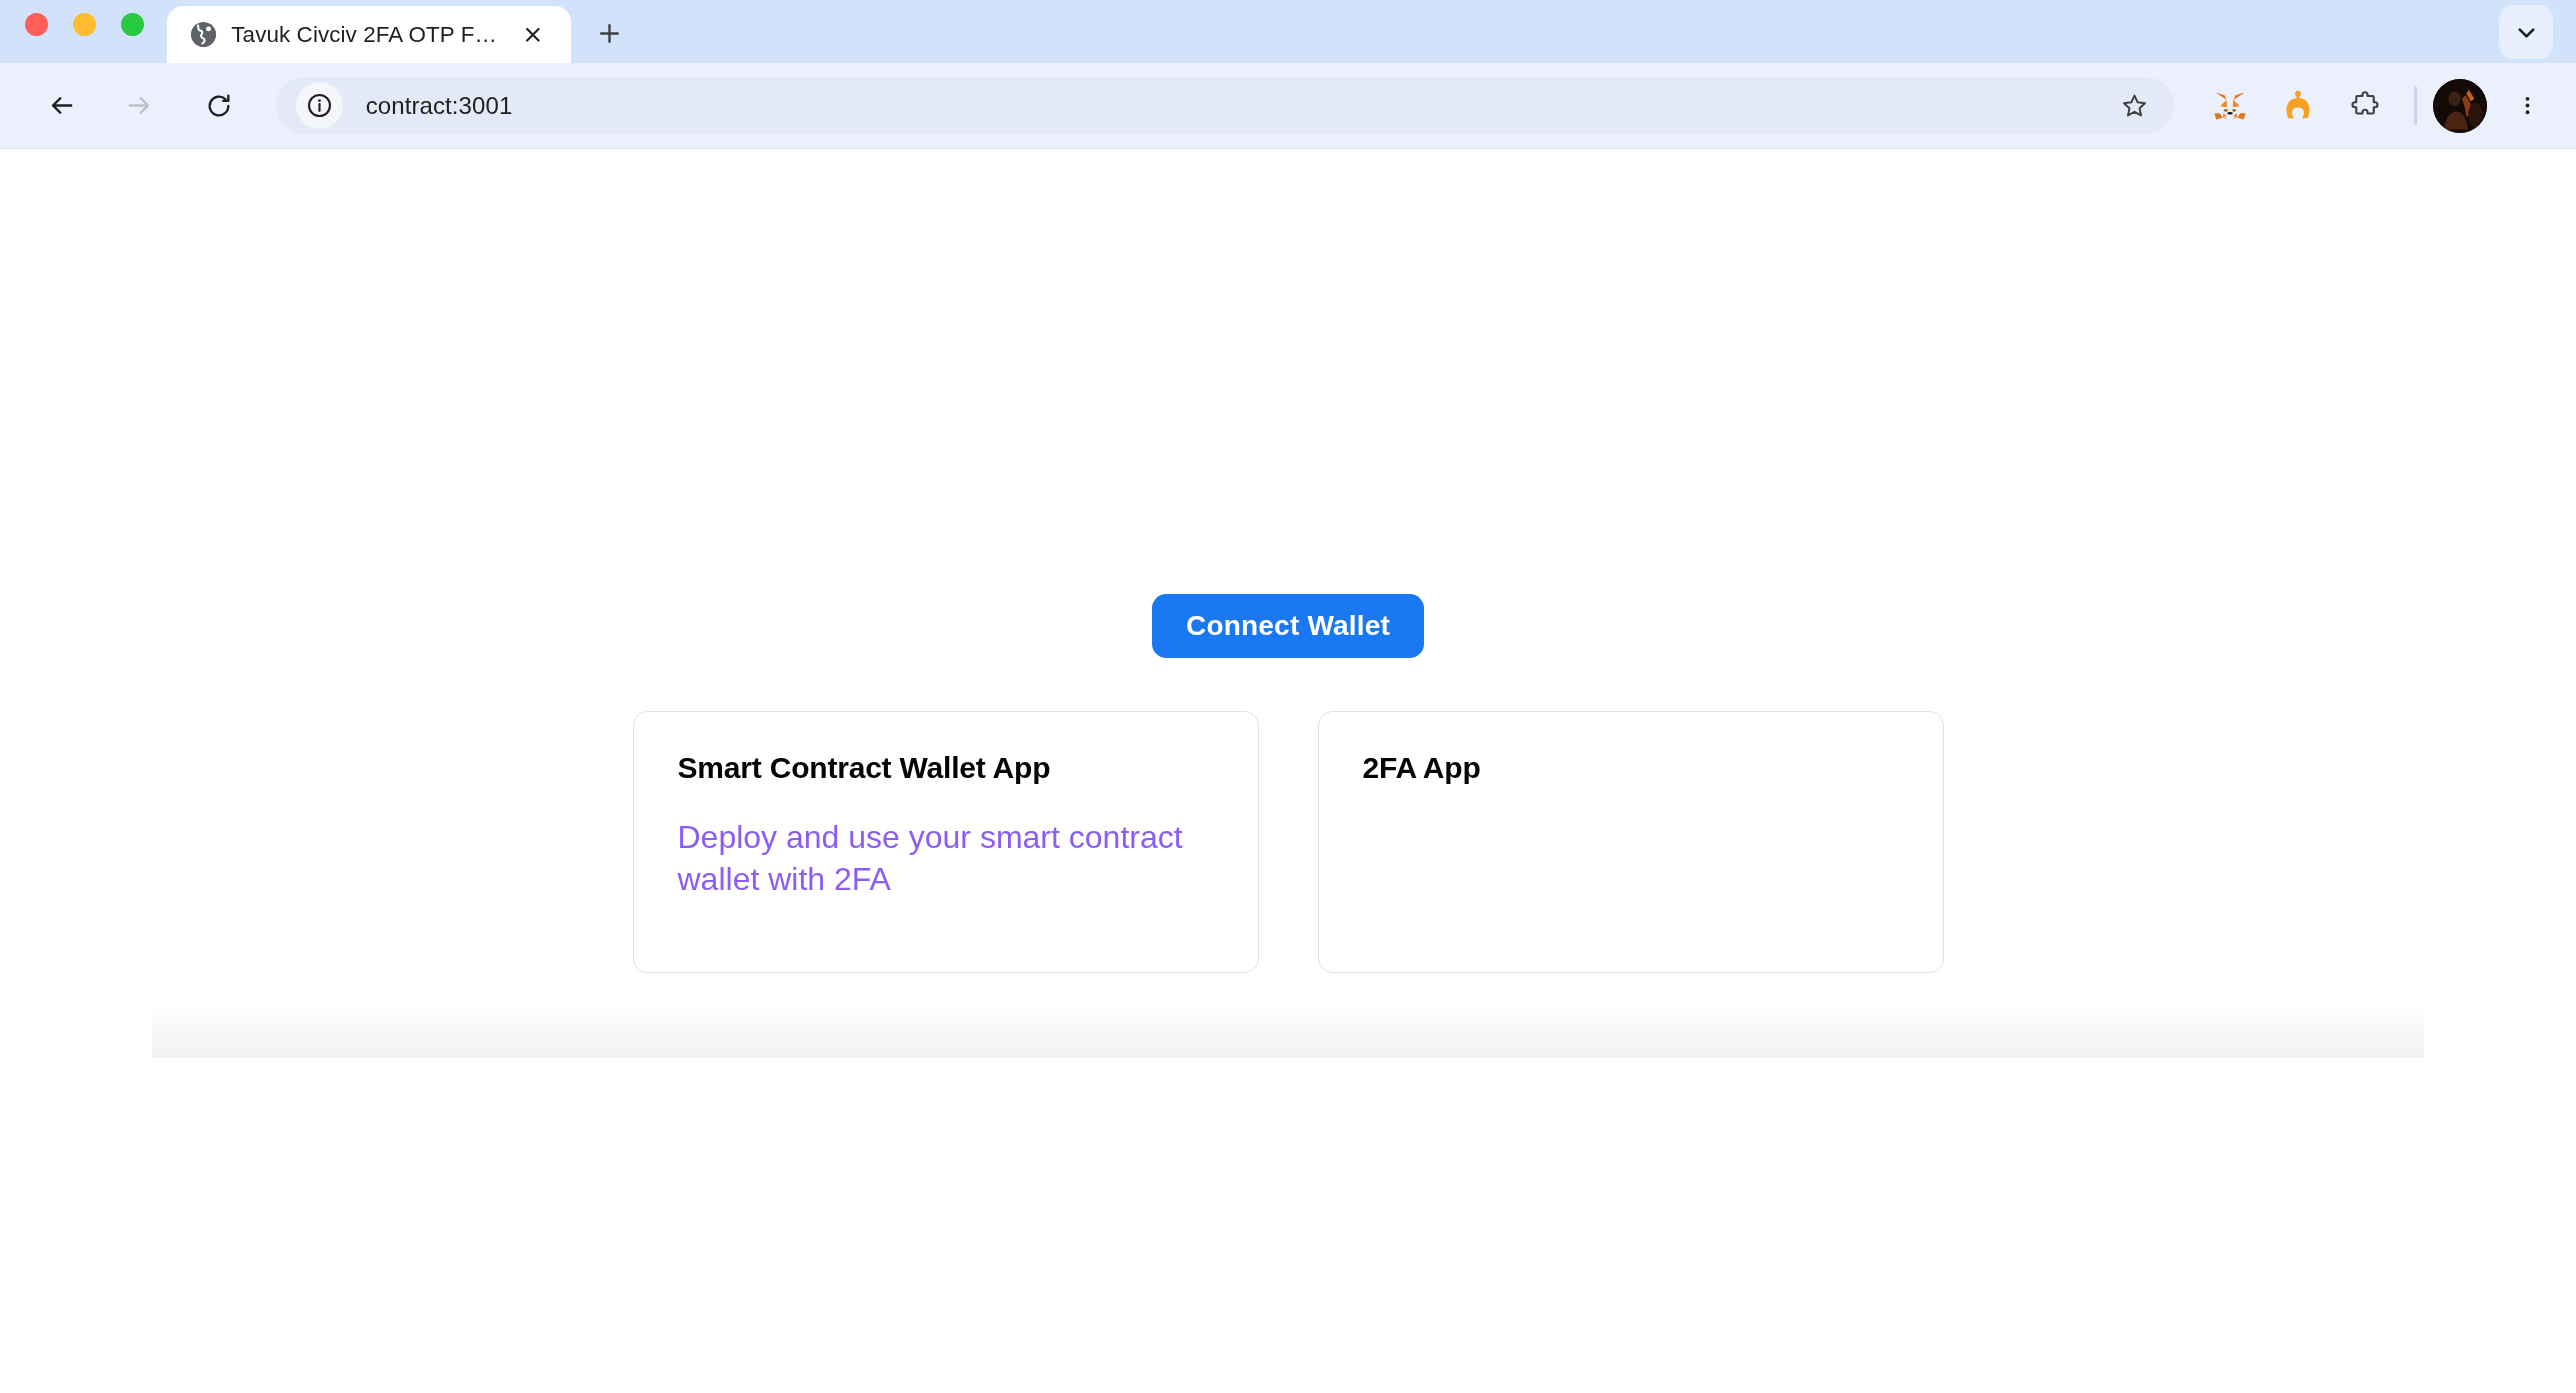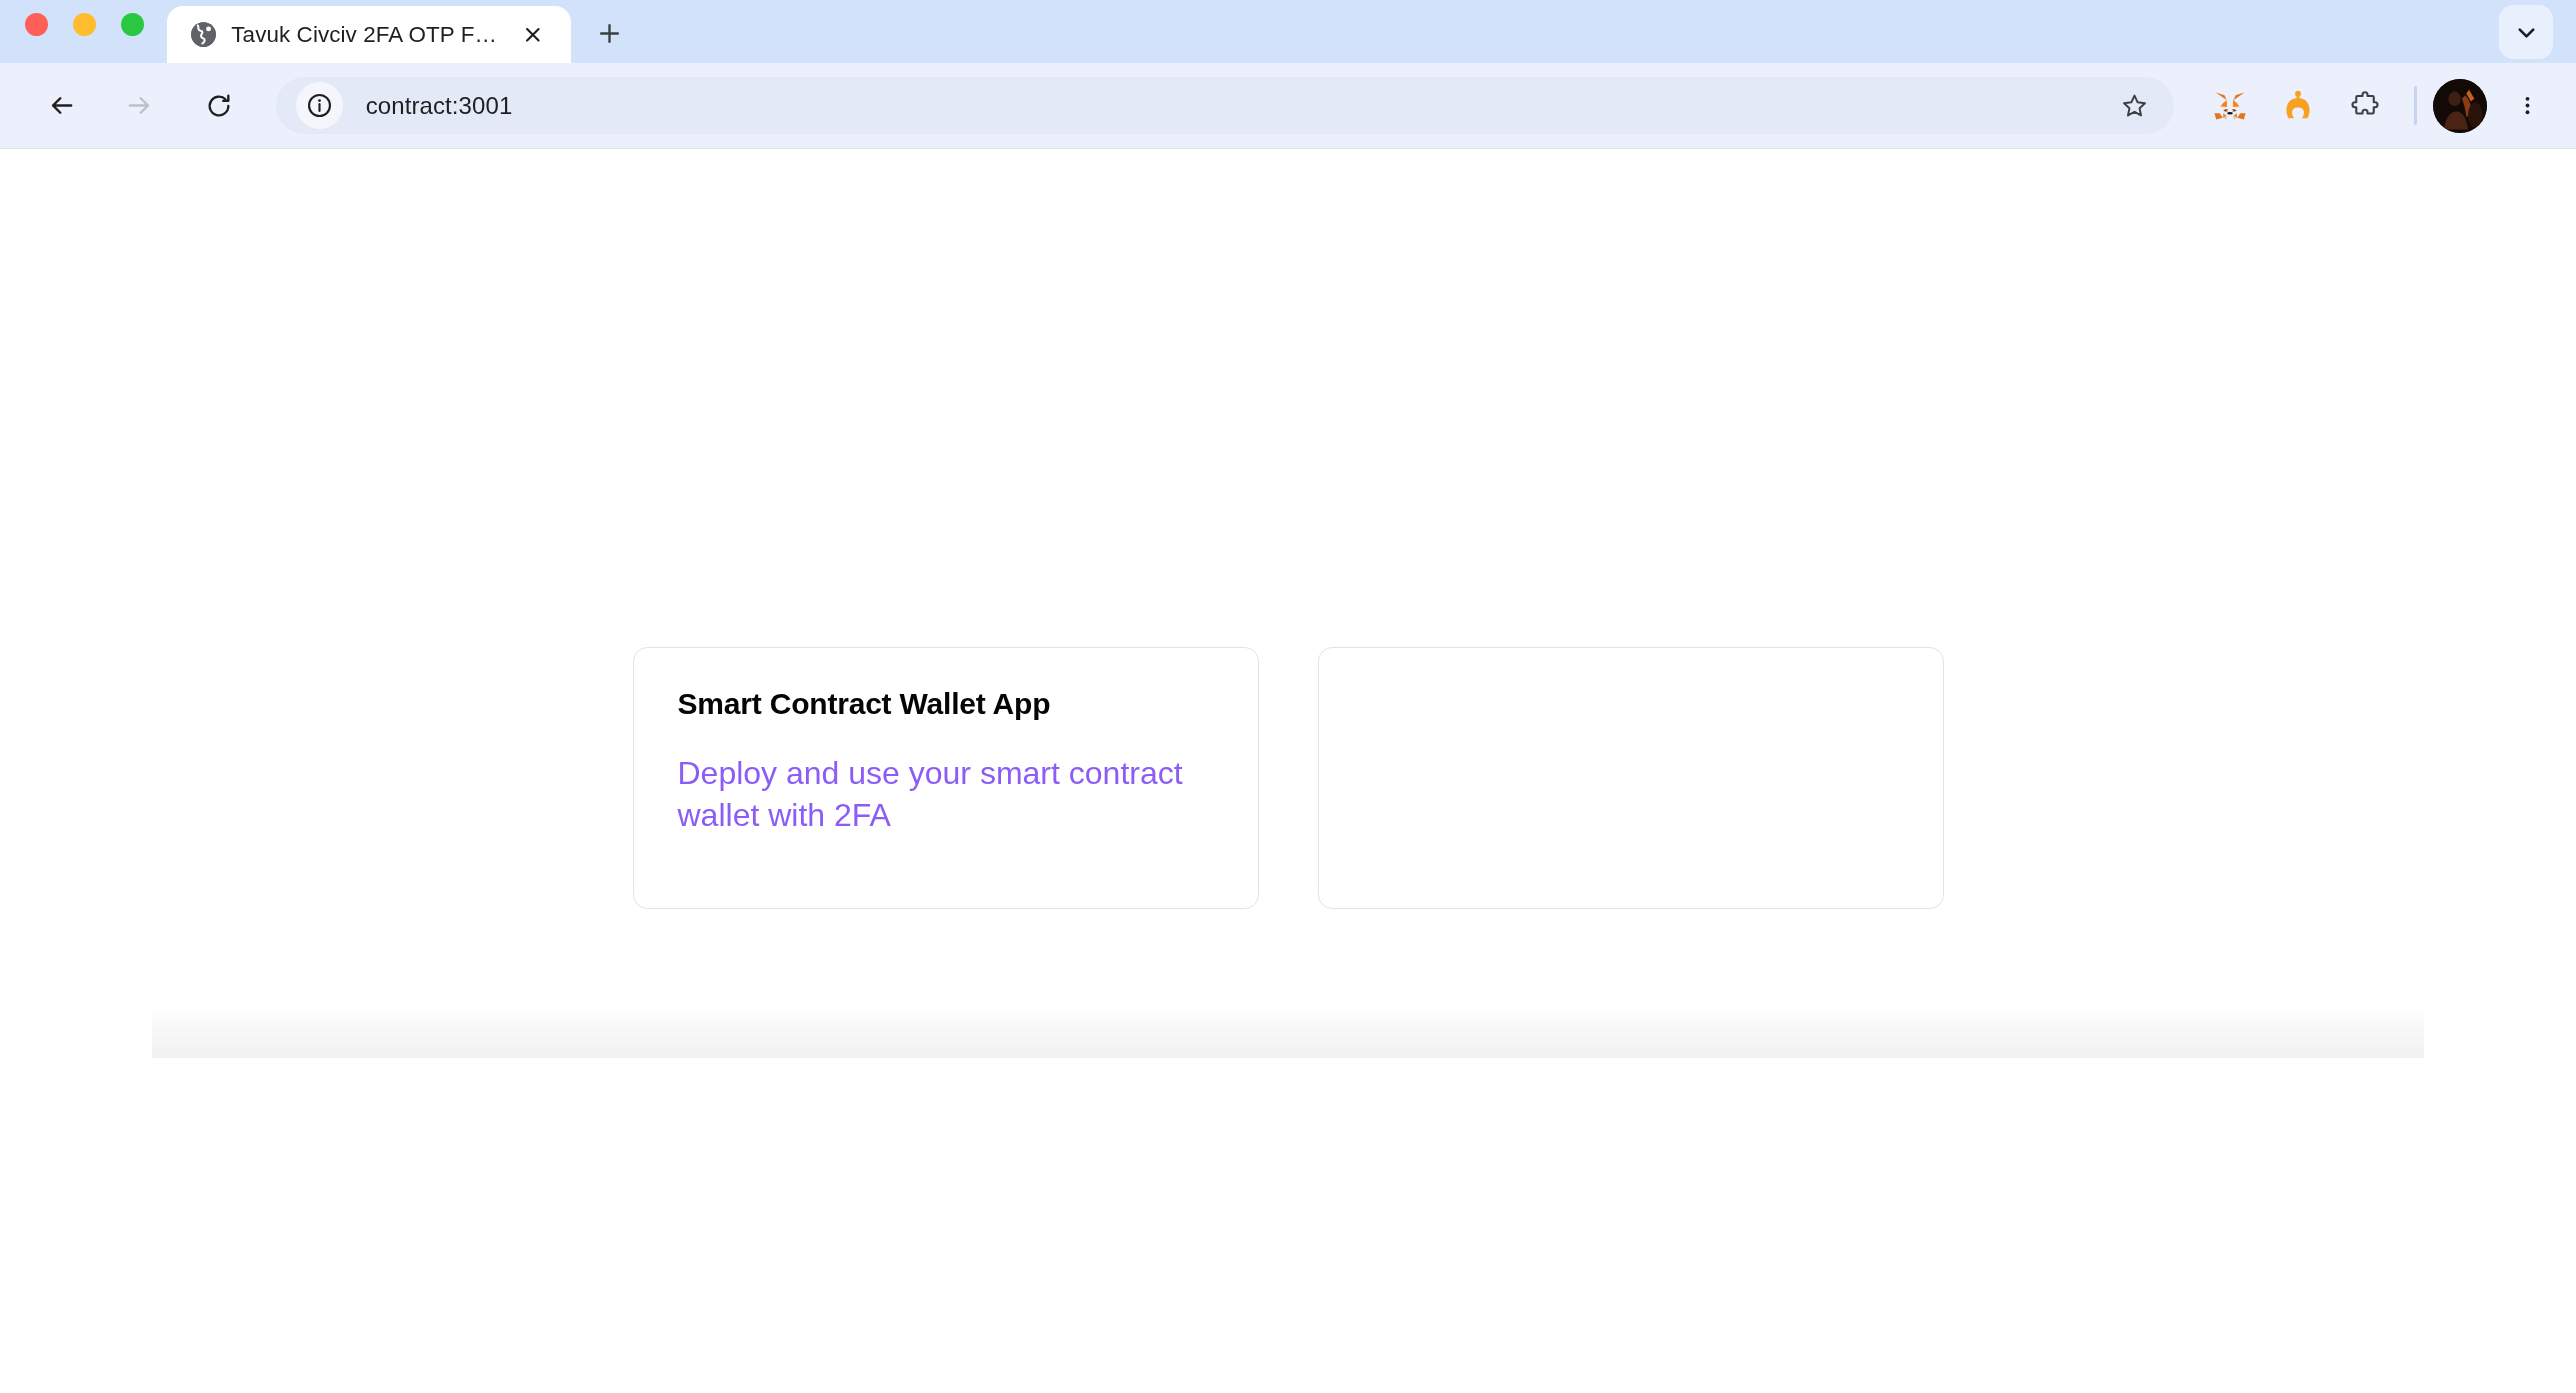--- a/index.html
+++ b/index.html
@@ -404,29 +404,31 @@
           <circle cx="12" cy="19" r="2" fill="#1f1f1f"></circle>
         </svg>
       </div>
     </div>
   </div>
 
   <div class="viewport">
 
     <div class="page-center">
 
+      <button class="connect-wallet-btn">Connect Wallet</button>
 
       <div class="card-row">
 
         <div class="app-card">
           <div class="card-title">Smart Contract Wallet App</div>
           <div class="card-desc">Deploy and use your smart contract wallet with 2FA</div>
         </div>
 
         <div class="app-card">
+          <div class="card-title">2FA App</div>
         </div>
 
       </div>
     </div>
 
     <div class="window-shadow"></div>
   </div>
 
 </div>
 

